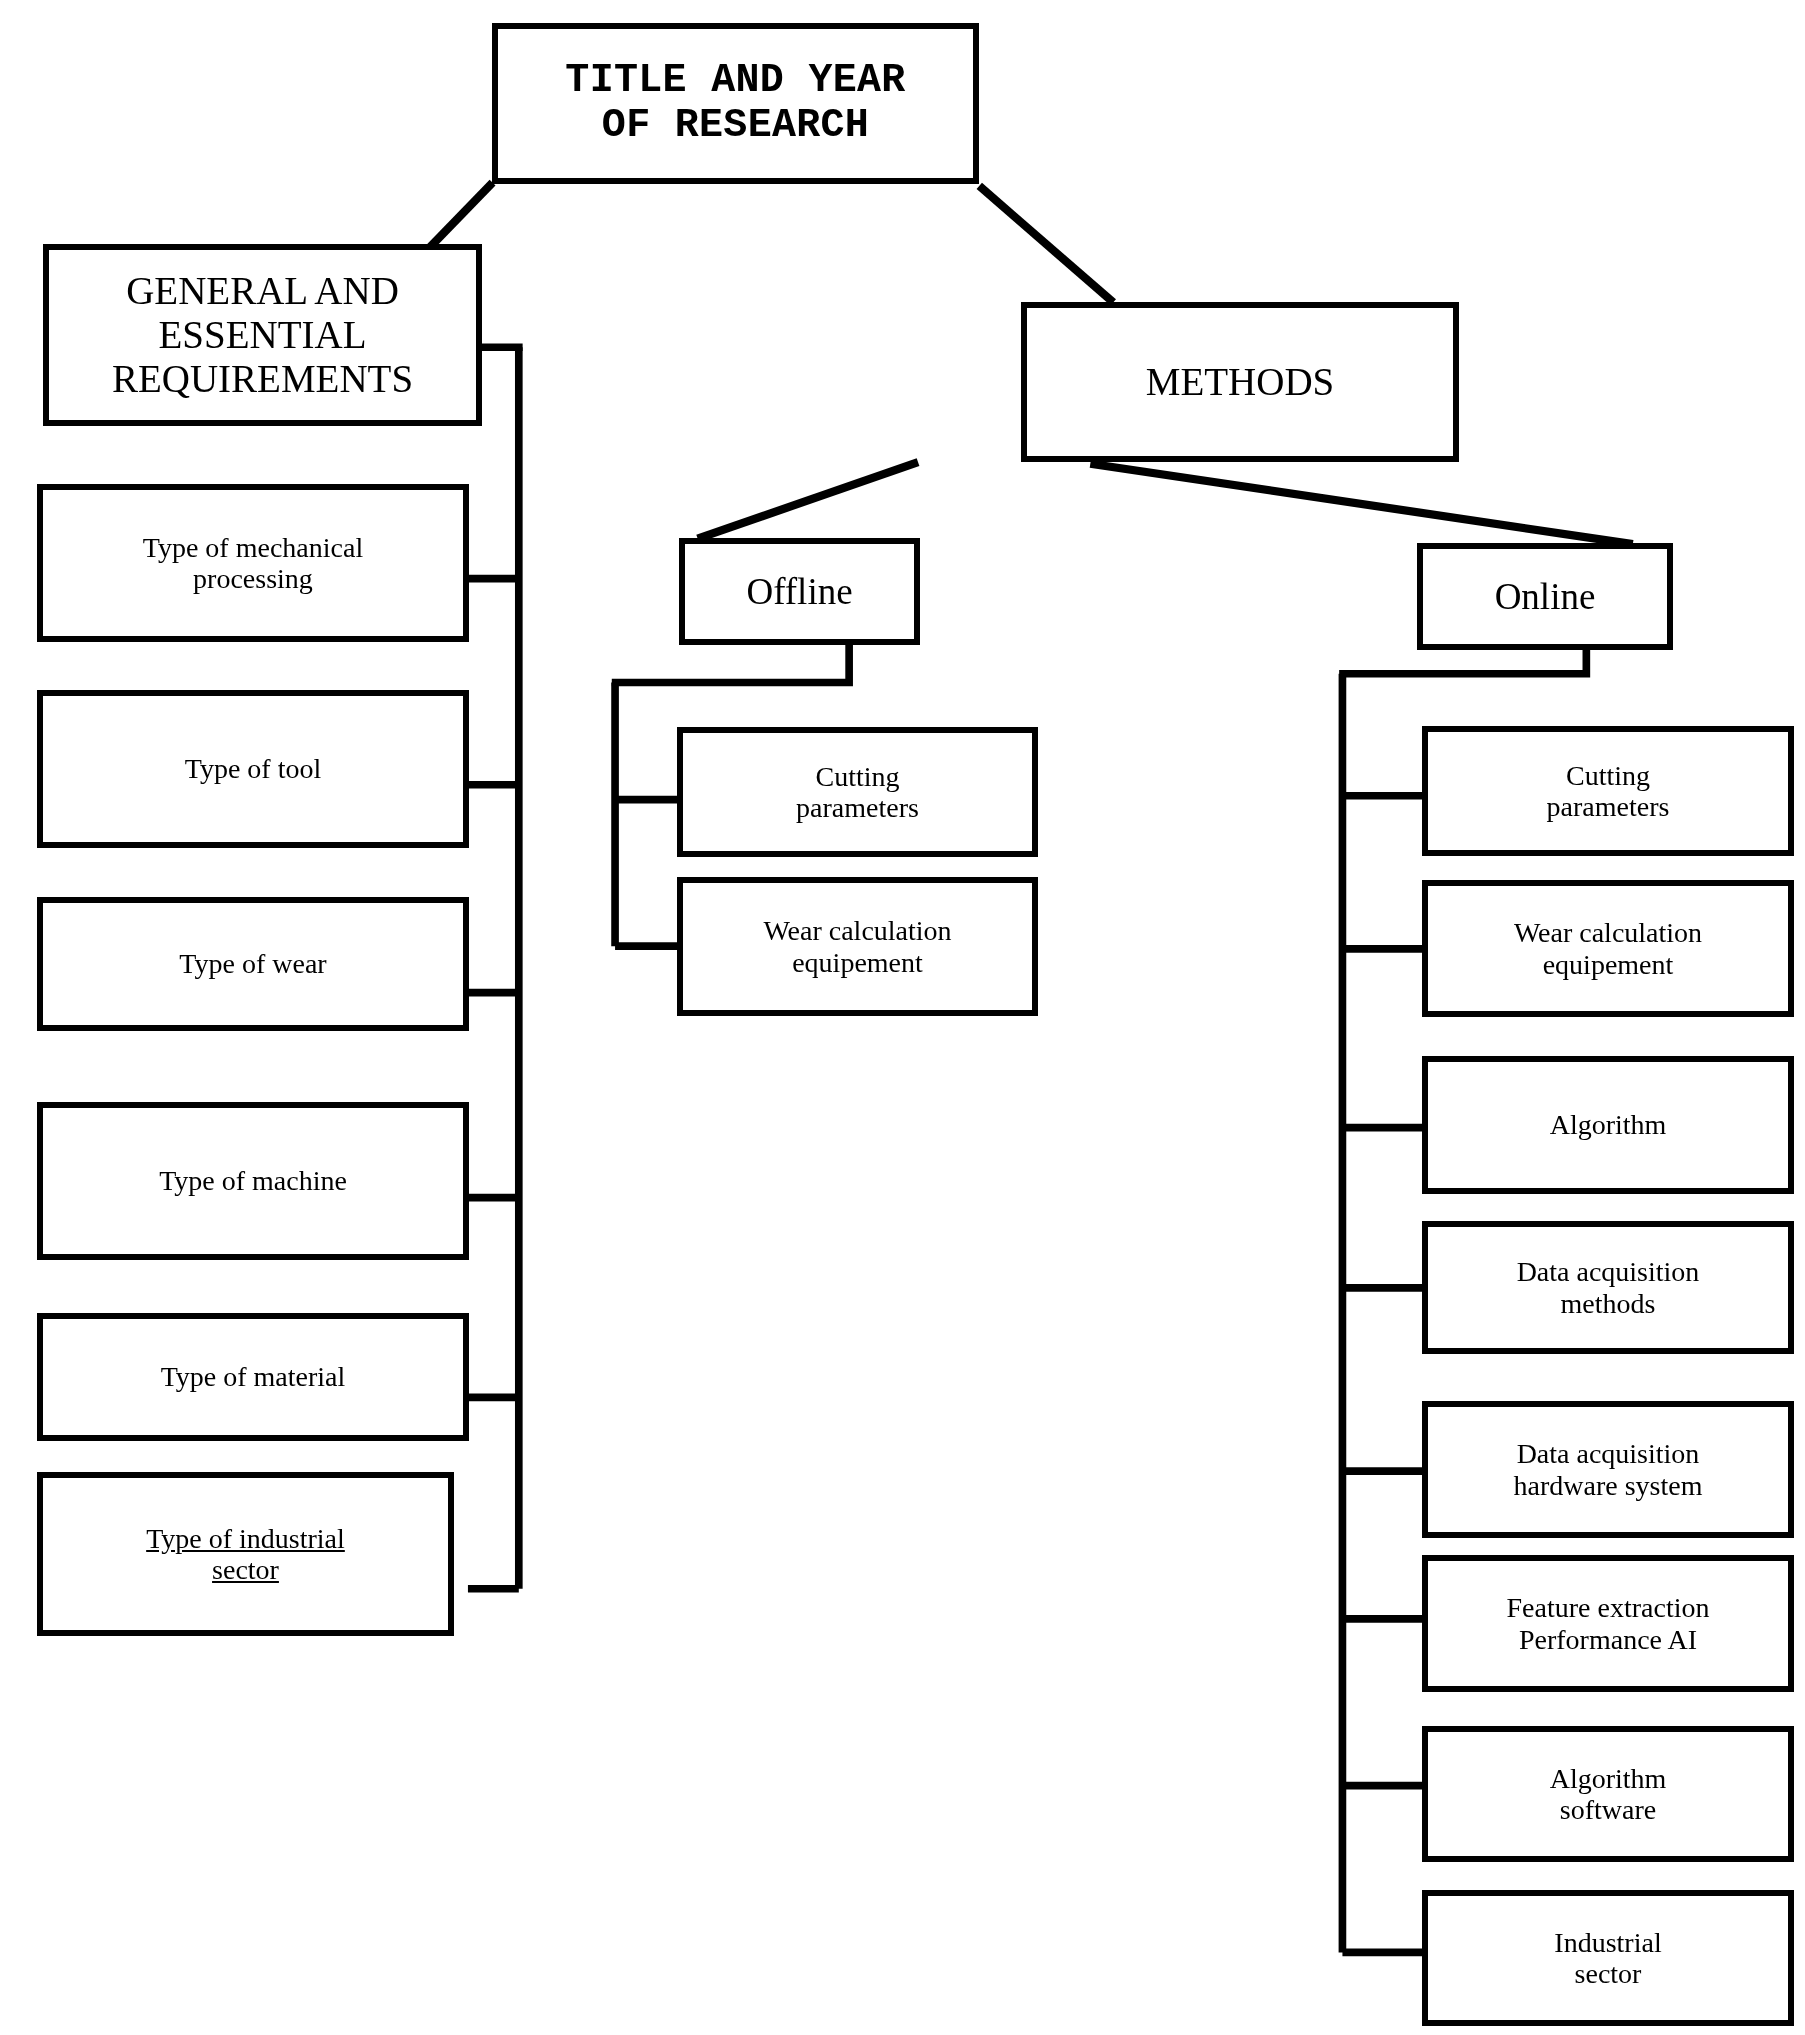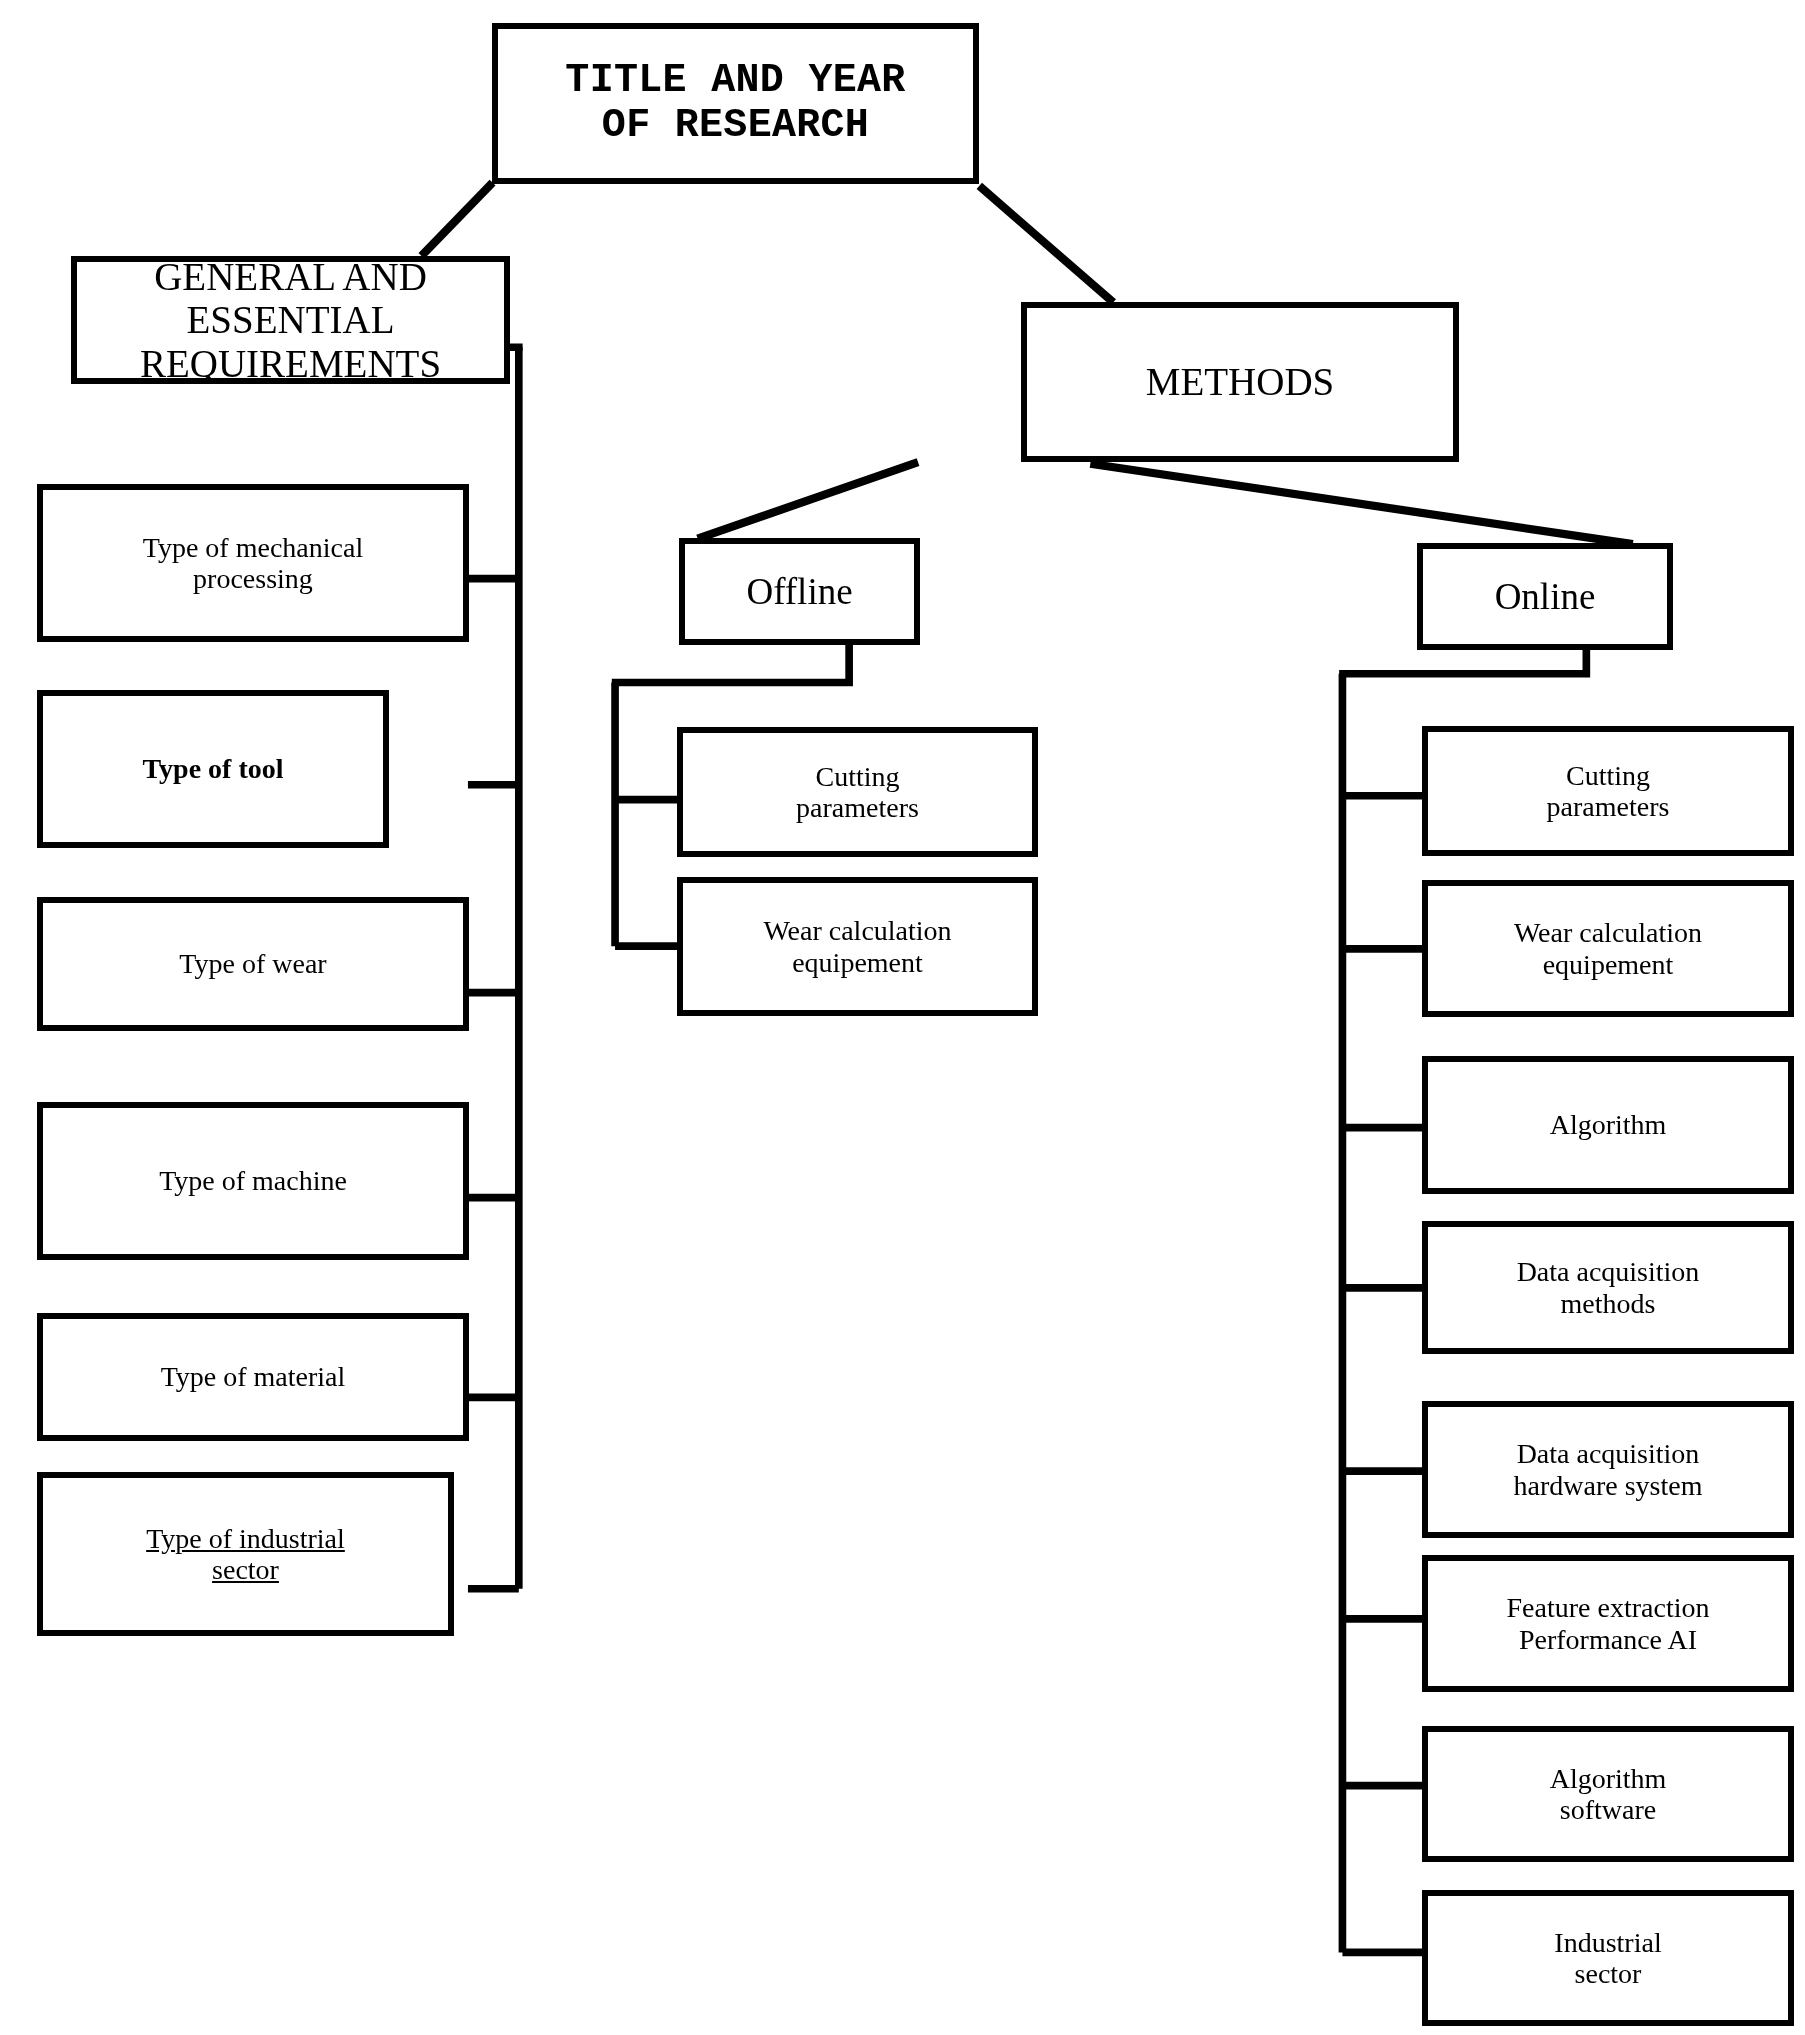--- a/index.html
+++ b/index.html
@@ -99,35 +99,35 @@
       <path d="M 2454 3265 L 2610 3265" stroke-width="14"></path>
       <path d="M 2454 3570 L 2610 3570" stroke-width="14"></path>
     </g>
   </svg>
 
   <div class="node root" style="left:492px; top:23px; width:487px; height:161px;font-family:Liberation Mono, monospace;">
     <span class="node-label">TITLE AND YEAR
 OF RESEARCH</span>
   </div>
 
-  <div class="node lvl1" style="left:43px; top:256px; width:439px; height:128px;margin-left:28px;">
+  <div class="node lvl1" style="left:43px; top:244px; width:439px; height:182px;">
     <span class="node-label">GENERAL AND
 ESSENTIAL
 REQUIREMENTS</span>
   </div>
 
   <div class="node lvl1" style="left:1021px; top:302px; width:438px; height:160px;">
     <span class="node-label">METHODS</span>
   </div>
 
   <div class="node leaf" style="left:37px; top:484px; width:432px; height:158px;">
     <span class="node-label">Type of mechanical
 processing</span>
   </div>
-  <div class="node leaf" style="left:37px; top:690px; width:352px; height:158px;font-weight:bold;">
+  <div class="node leaf" style="left:37px; top:690px; width:432px; height:158px;">
     <span class="node-label">Type of tool</span>
   </div>
   <div class="node leaf" style="left:37px; top:897px; width:432px; height:134px;">
     <span class="node-label">Type of wear</span>
   </div>
   <div class="node leaf" style="left:37px; top:1102px; width:432px; height:158px;">
     <span class="node-label">Type of machine</span>
   </div>
   <div class="node leaf" style="left:37px; top:1313px; width:432px; height:128px;">
     <span class="node-label">Type of material</span>

